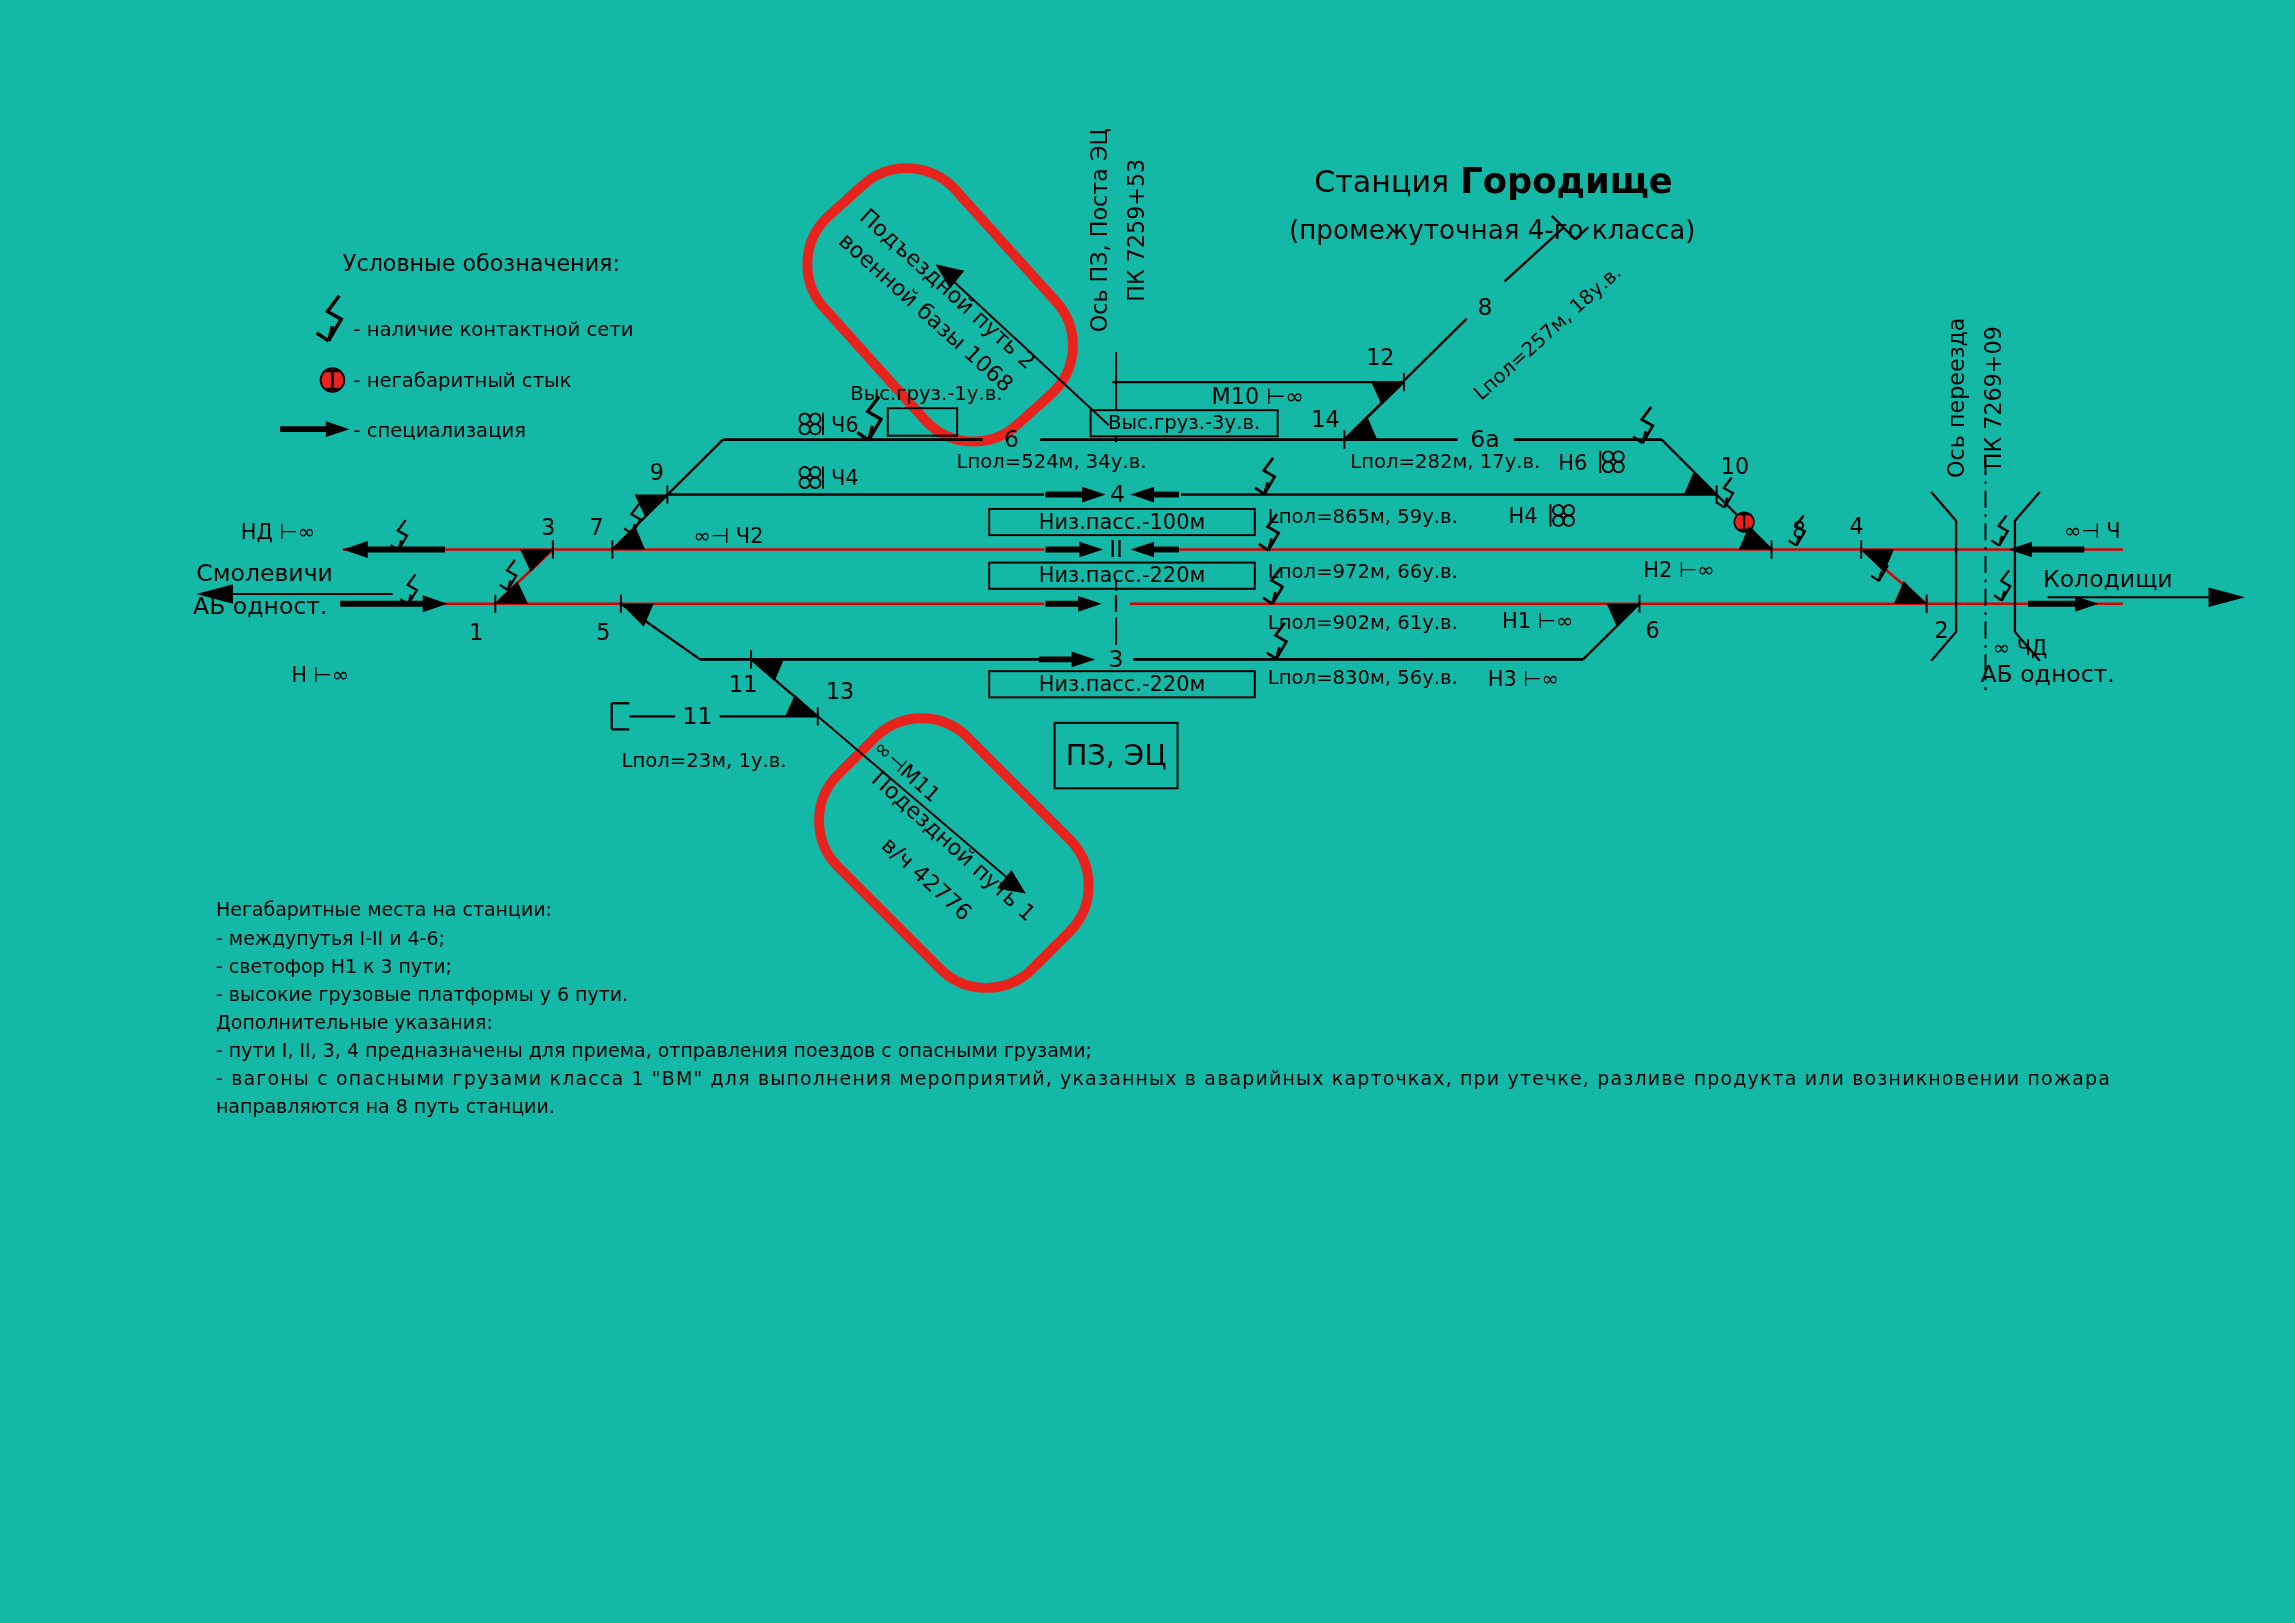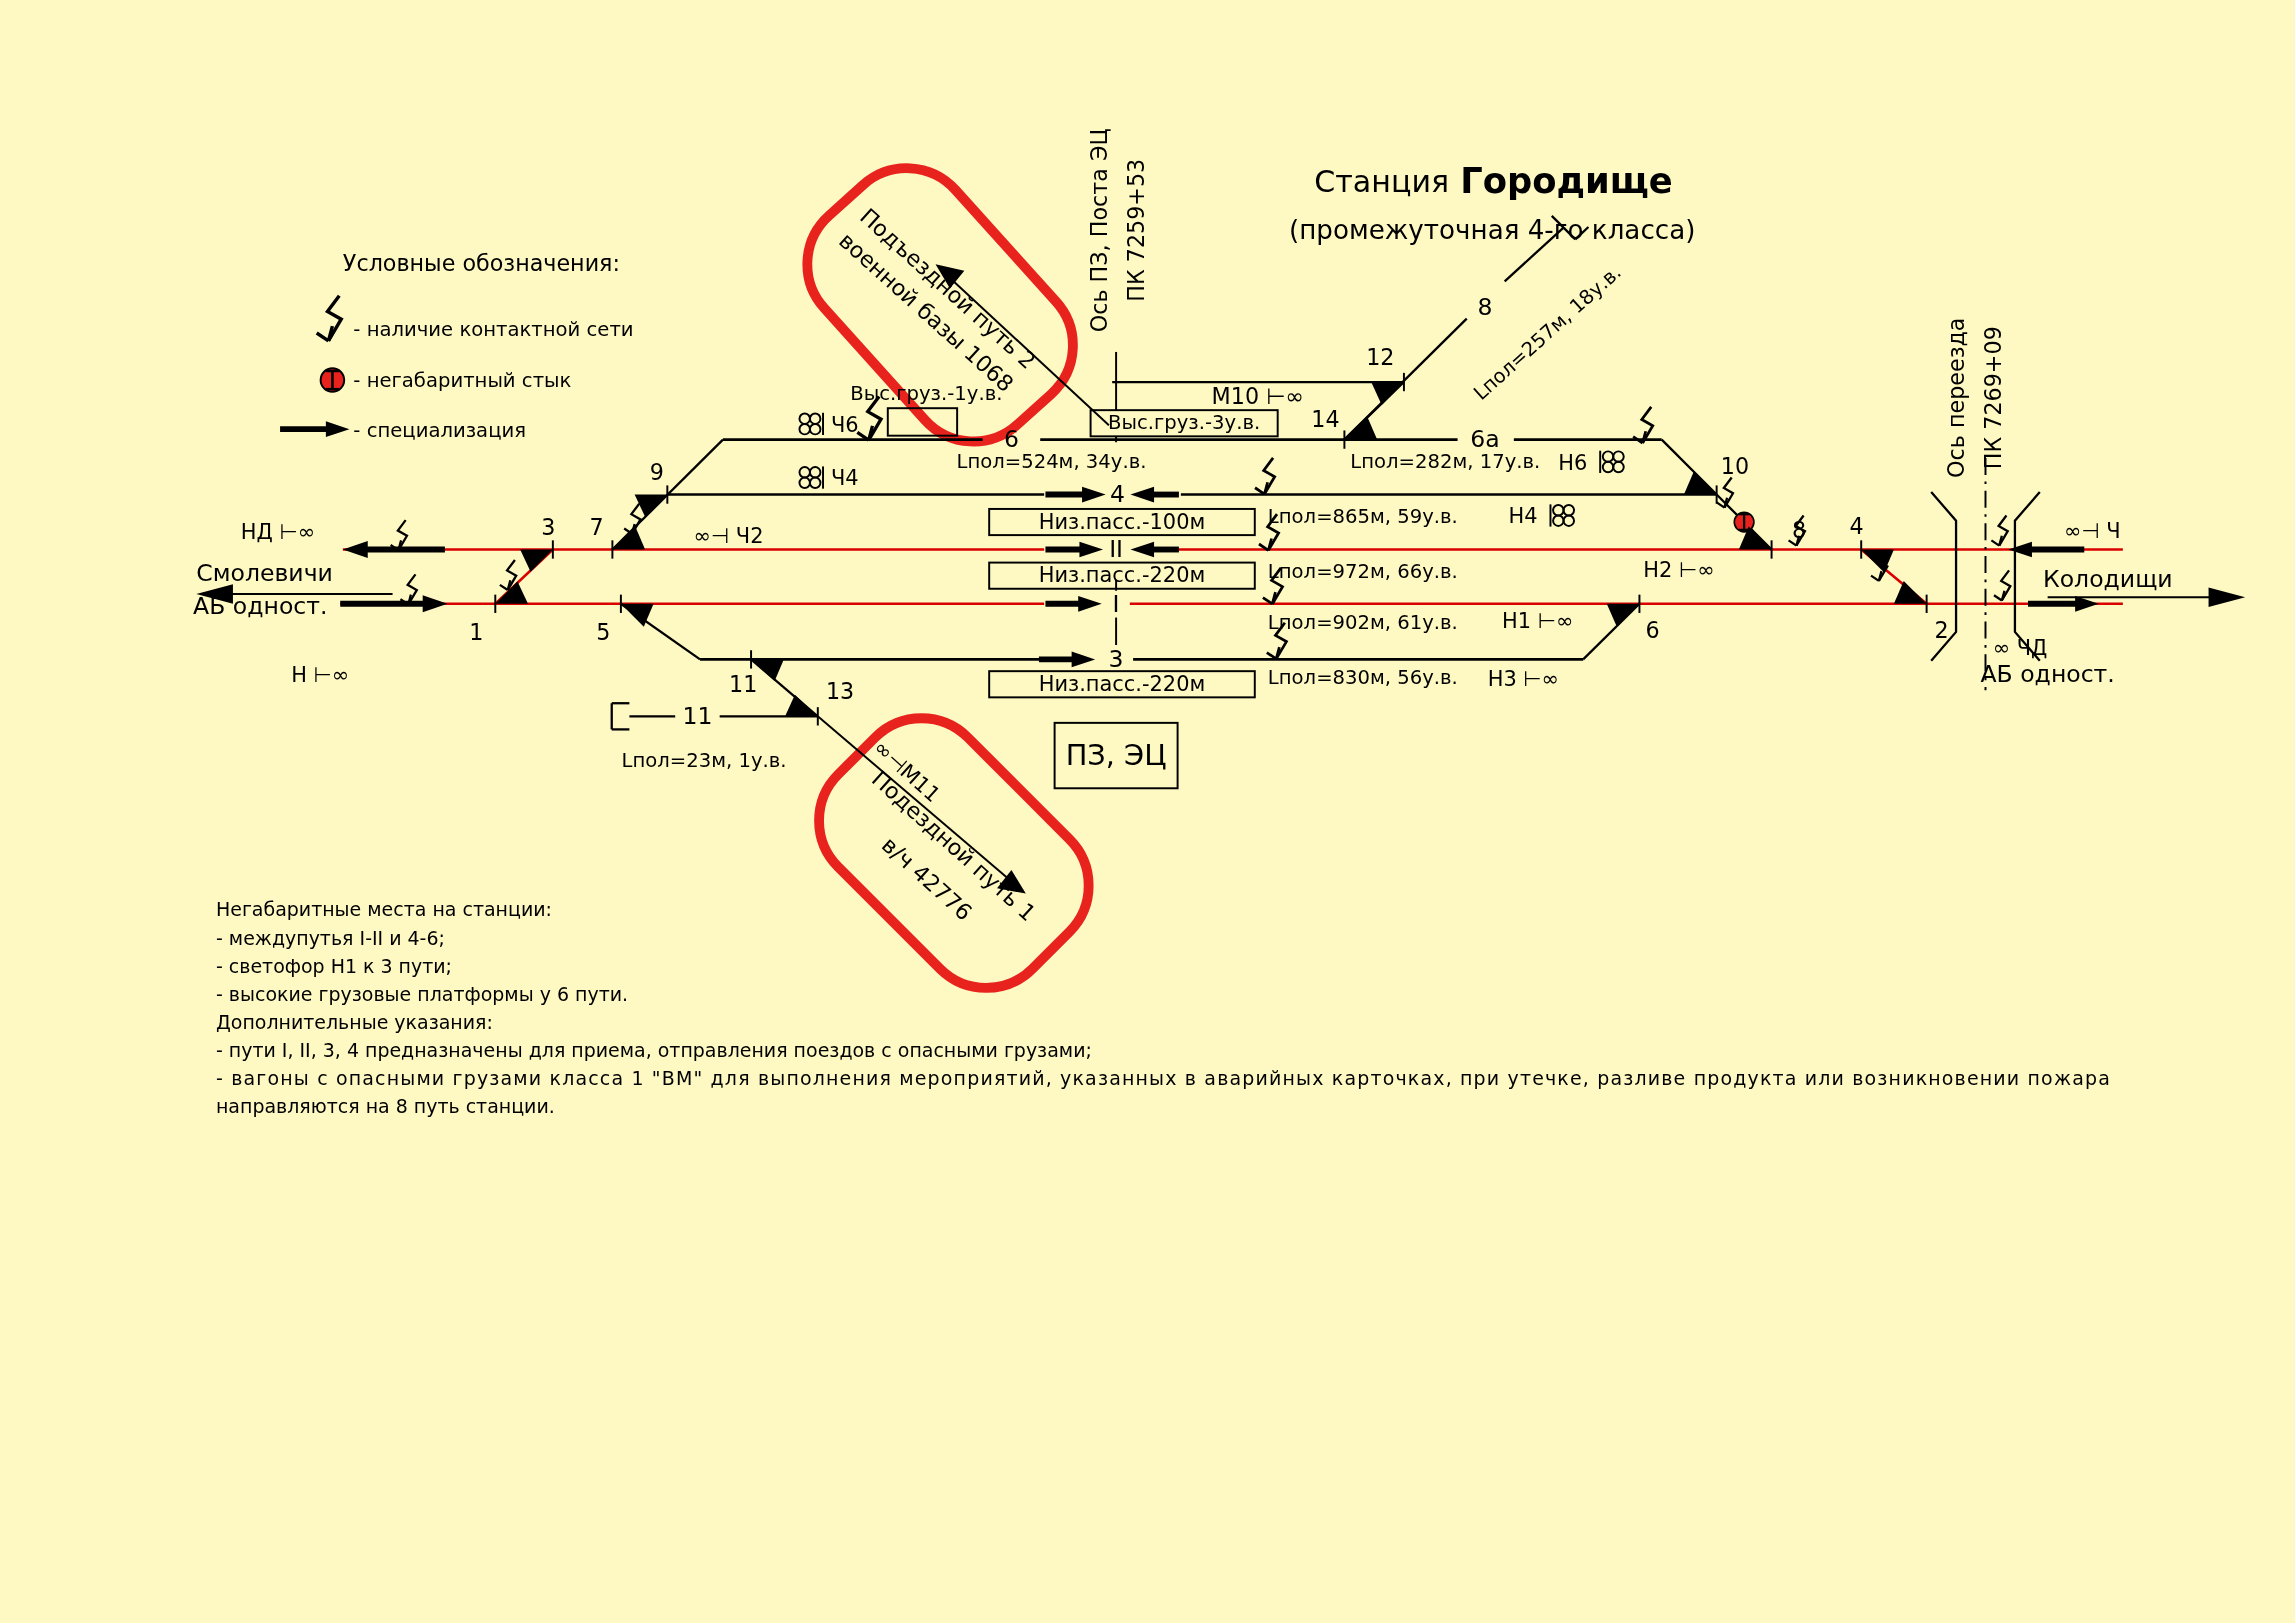--- a/index.html
+++ b/index.html
@@ -1,16 +1,16 @@
 <!DOCTYPE html>
 <html style="font-size:10.5px"><head>
 <meta charset="utf-8">
 <style>
   html,body{margin:0;padding:0;background:#fff;}
-  #stage{position:relative;width:2295px;height:1623px;background:#fef9c3;overflow:hidden;}
+  #stage{position:relative;width:2295px;height:1623px;background:#14b8a6;overflow:hidden;}
   svg{display:block;}
   text{font-family:"DejaVu Sans","Liberation Sans",sans-serif;fill:#000;}
   .t30{font-size:30px;} .t32{font-size:32px;} .t34{font-size:34px;} .t36{font-size:36px;}
   .t29{font-size:29px;} .t40{font-size:40px;} .t44{font-size:44px;} .t46{font-size:46px;}
   .t54{font-size:54px;font-weight:bold;}
   .mid{text-anchor:middle;} .end{text-anchor:end;}
   .blk{stroke:#000;fill:none;}
 </style>
 </head>
 <body>

